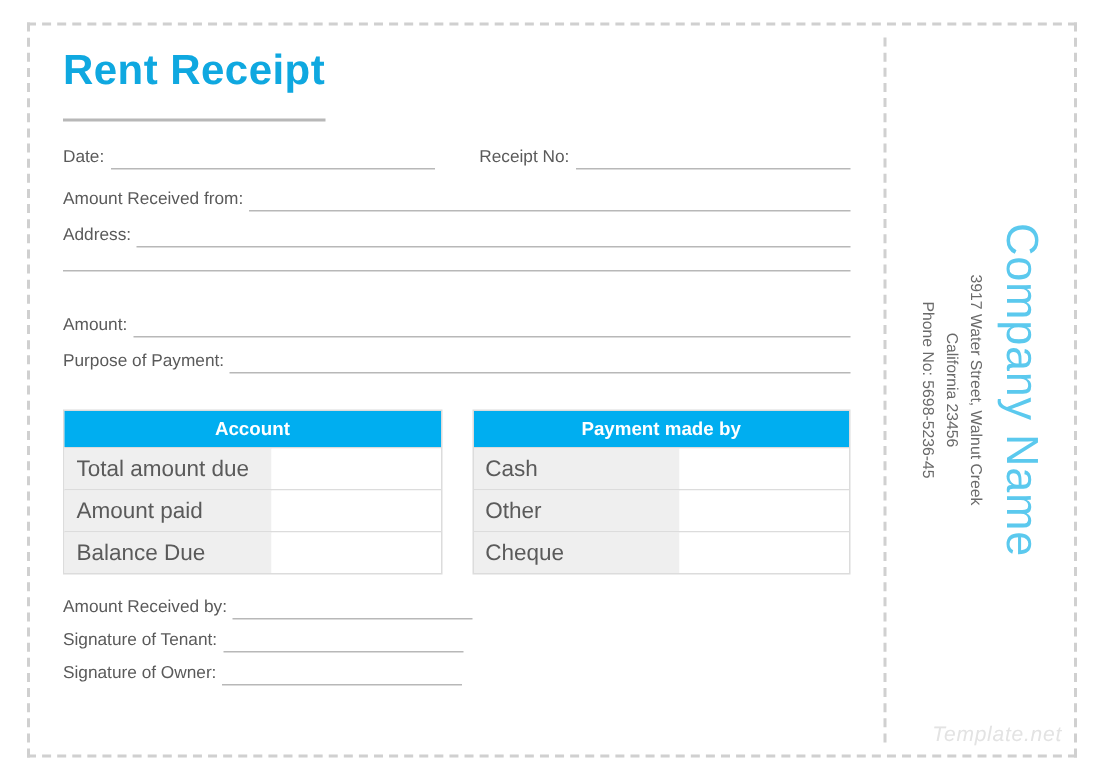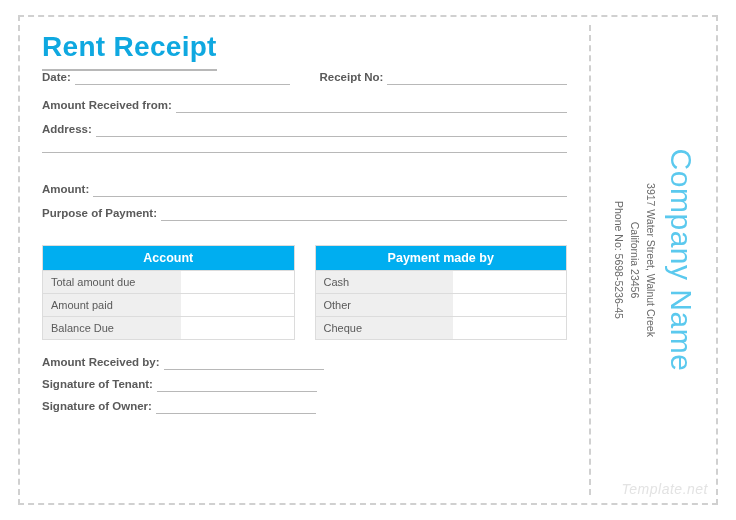--- a/index.html
+++ b/index.html
@@ -29,44 +29,45 @@
     right: 0; top: 0; bottom: 0;
     width: 125px;
   }
   .title {
     color: #0fa8e0;
     font-size: 28px;
     font-weight: 600;
     letter-spacing: .3px;
     border-bottom: 2px solid #b8b8b8;
     display: inline-block;
-    padding-bottom: 6px;
+    padding-bottom: 16px;
+    margin-bottom: 18px;
   }
   .row { display: flex; gap: 30px; margin-bottom: 14px; }
   .field { display: flex; align-items: flex-end; }
   .field.grow { flex: 1; }
-  .label { font-size: 11.5px; color: #5a5a5a; white-space: nowrap; padding-right: 4px; padding-bottom: 2px; font-weight: bold; }
+  .label { font-size: 11.5px; color: #5a5a5a; white-space: nowrap; padding-right: 4px; padding-bottom: 2px; }
   .line { flex: 1; border-bottom: 1px solid #b8b8b8; height: 14px; }
   .fullline { border-bottom: 1px solid #b8b8b8; height: 14px; margin-bottom: 12px; }
   .gap { height: 18px; }
   .tables { display: flex; gap: 20px; margin-top: 24px; }
   .tbl { flex: 1; border: 1px solid #dcdcdc; }
   .tbl-head {
     background: #00aef0;
     color: #fff;
     text-align: center;
     font-size: 12.5px;
     font-weight: 600;
     padding: 5px 0;
   }
   .tbl-row { display: flex; border-top: 1px solid #dcdcdc; }
   .tbl-label {
     width: 55%;
     background: #efefef;
-    font-size: 11px;
+    font-size: 15px;
     color: #5a5a5a;
     padding: 5px 8px;
   }
   .tbl-val { flex: 1; background: #fff; }
   .sig-block { margin-top: 16px; }
   .sig-block .field { margin-bottom: 8px; }
   .sig-block .line { max-width: 160px; }
   .company-wrap {
     position: absolute;
     top: 50%; left: 50%;

